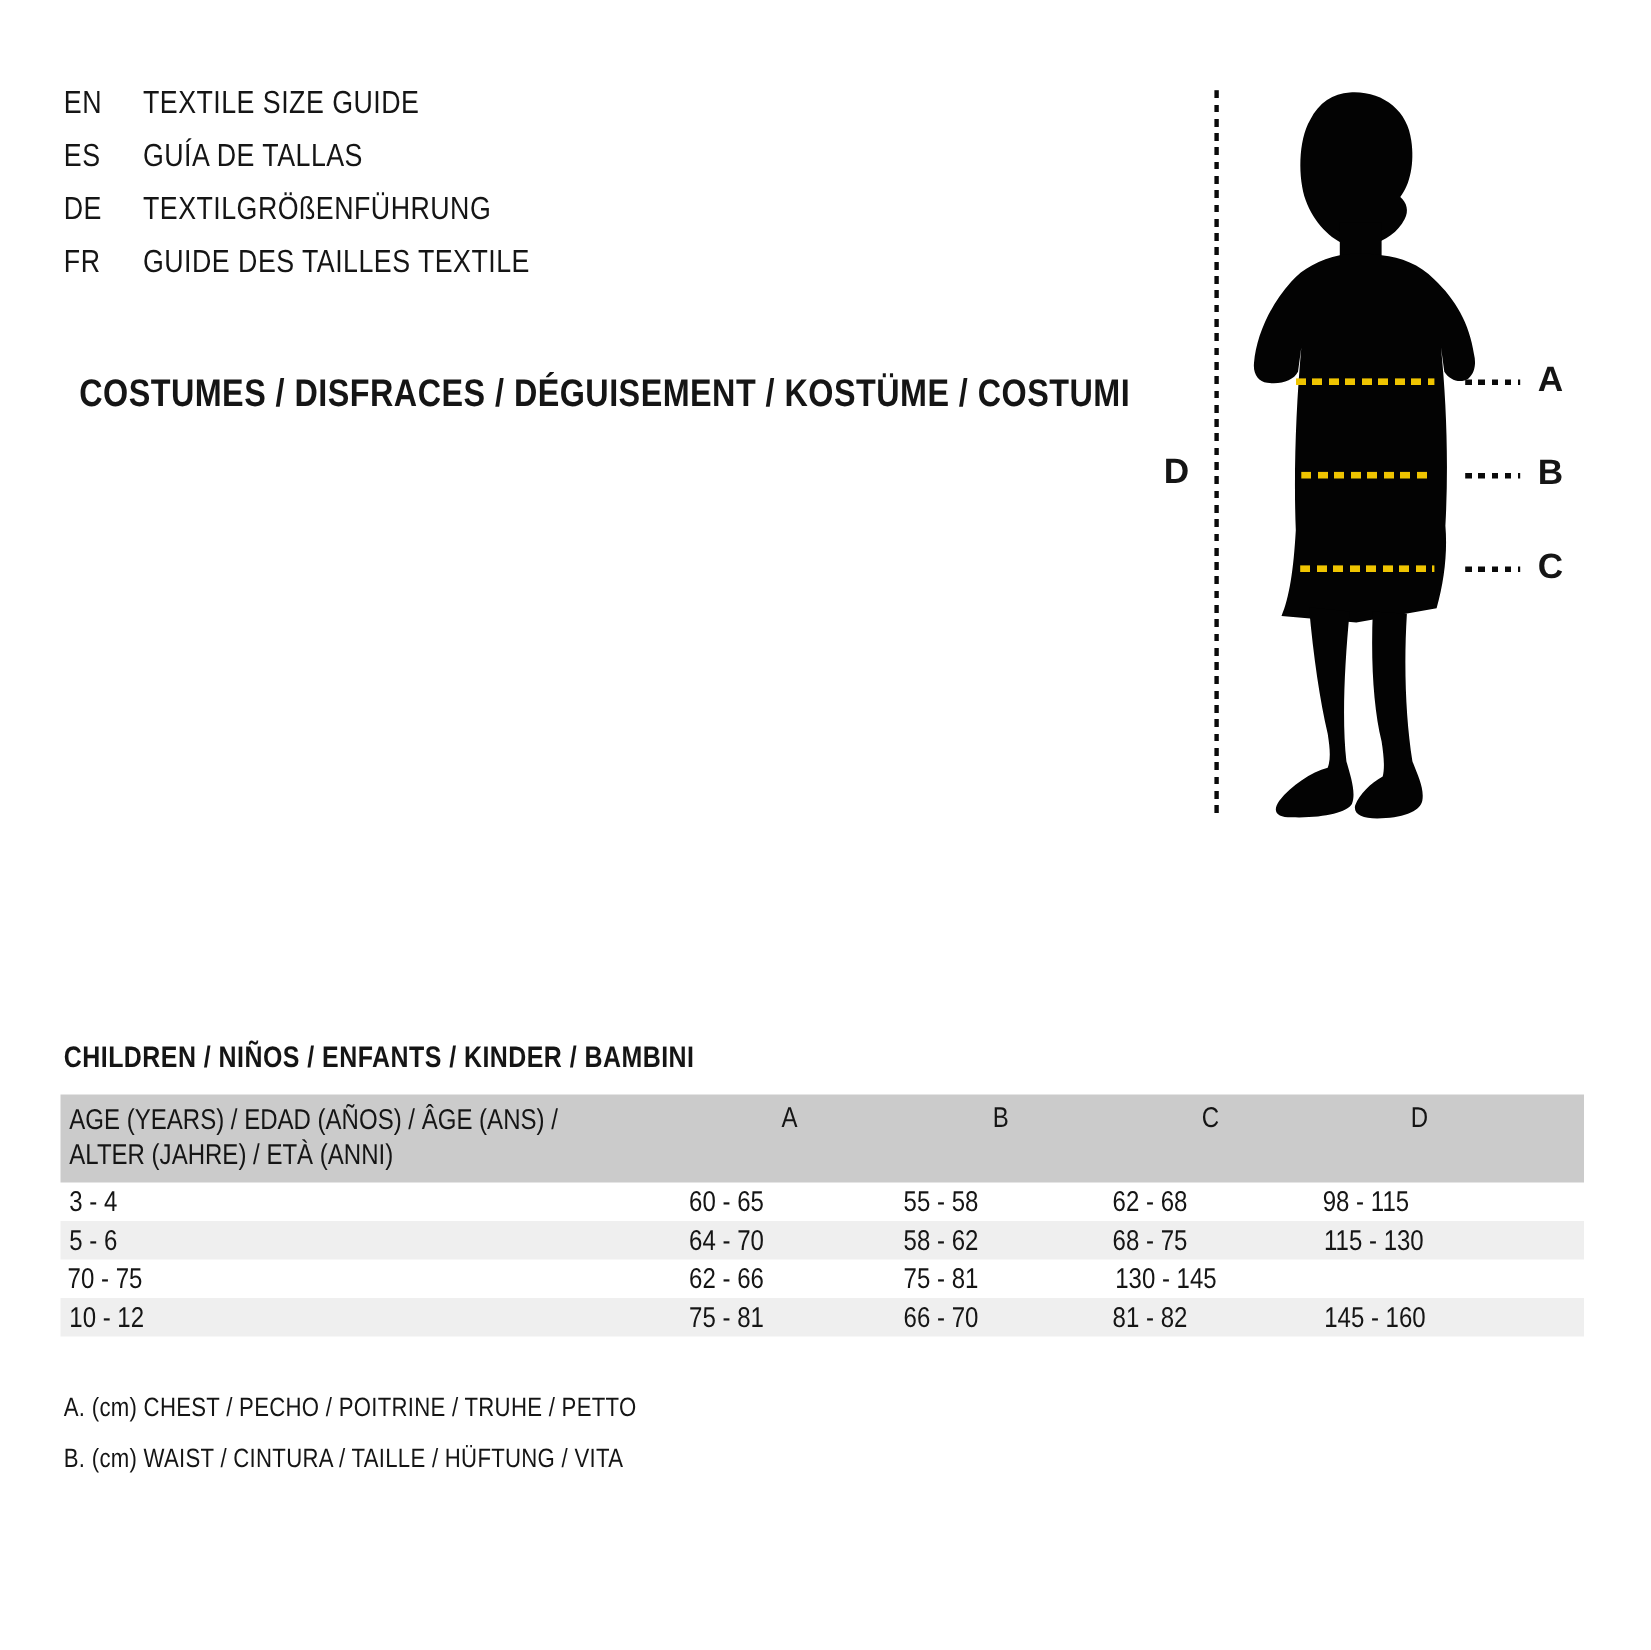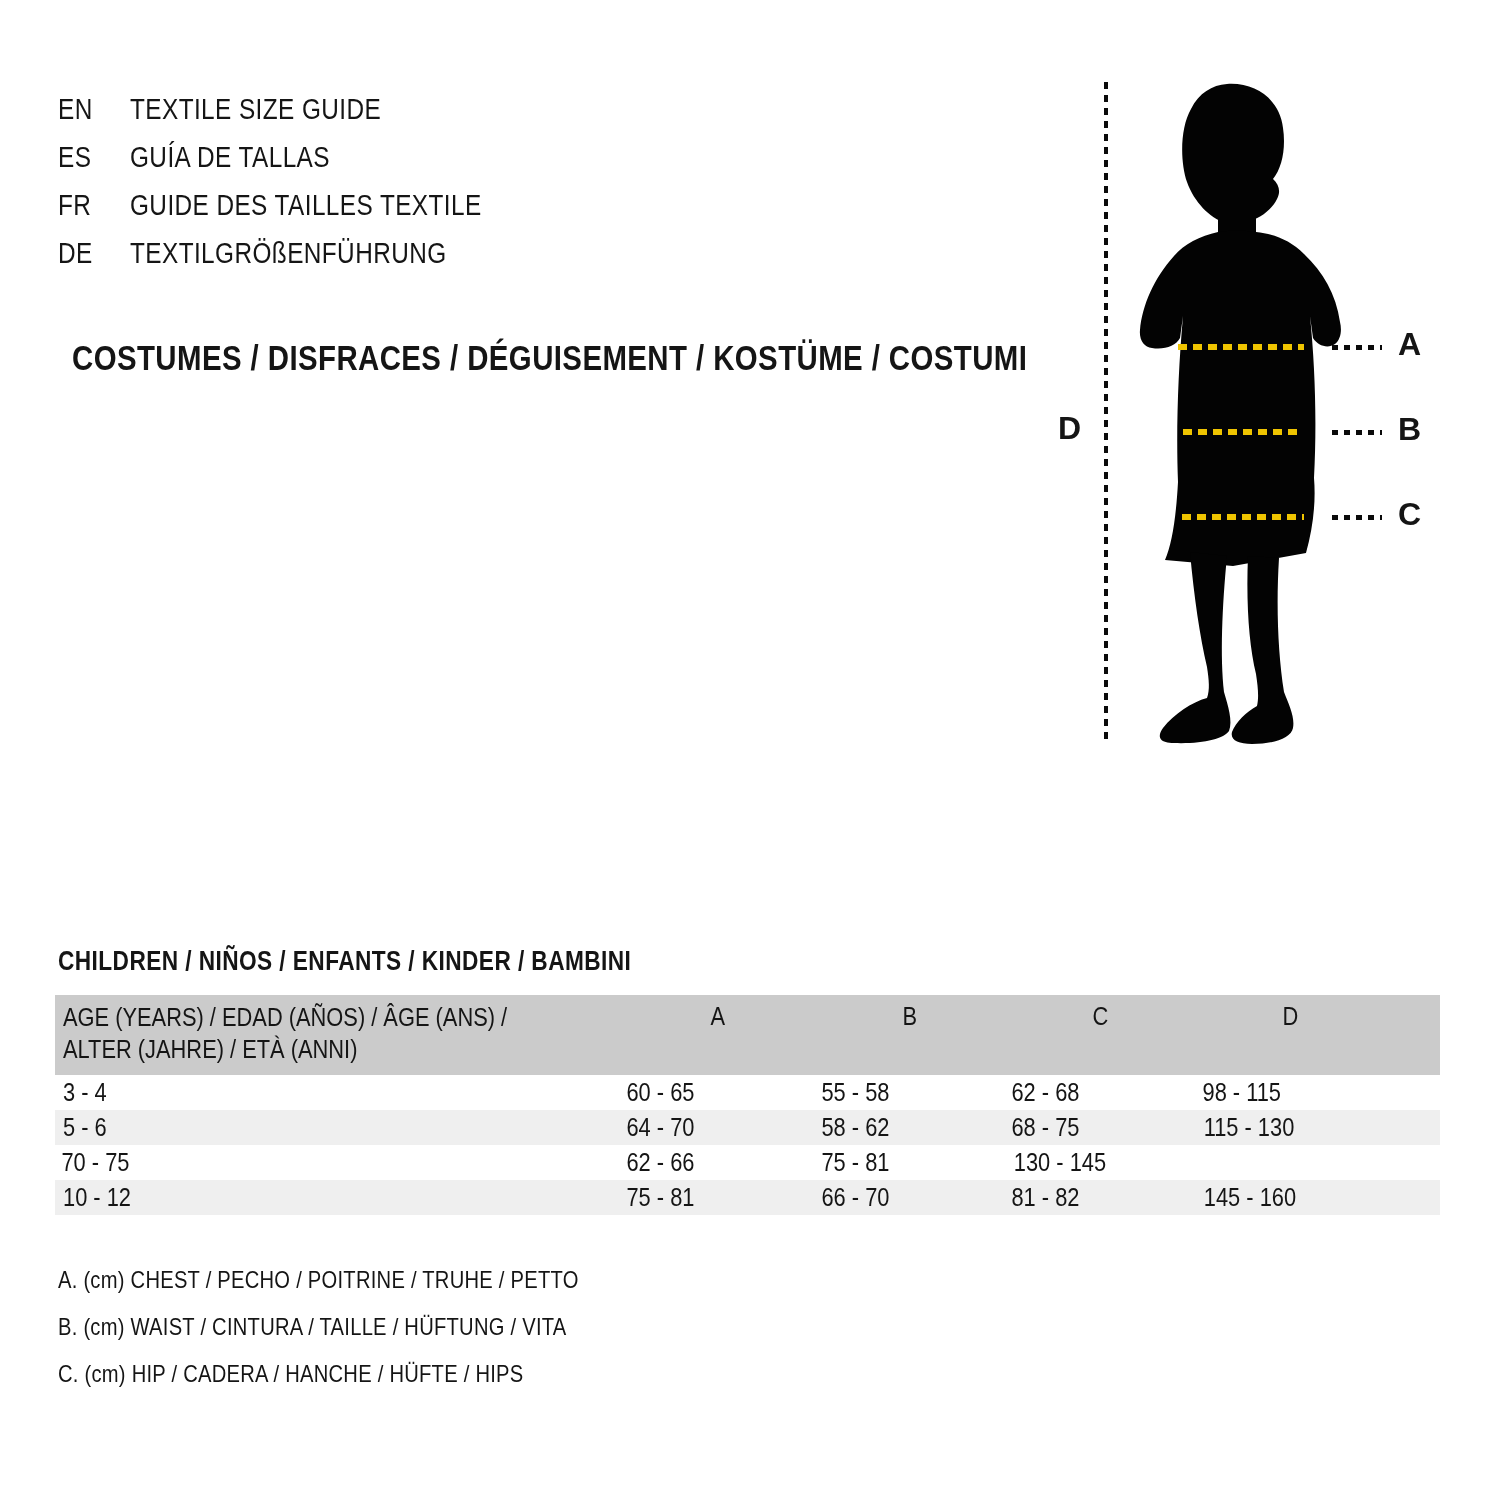--- a/index.html
+++ b/index.html
@@ -13,21 +13,21 @@
   html,body{background:#fff;}
   .canvas{
     position:relative;width:1501px;height:1500px;background:#ffffff;
     font-family:"Liberation Sans", sans-serif;color:var(--text);overflow:hidden;
   }
   .cond{display:inline-block;transform:scaleX(.84);transform-origin:0 50%;white-space:nowrap;}
   .cond-c{display:inline-block;transform:scaleX(.84);transform-origin:50% 50%;white-space:nowrap;}
 
   
   .lang-list{position:absolute;left:58px;top:78px;}
-  .lang-row{height:48px;display:flex;align-items:flex-end;font-size:29px;letter-spacing:.5px;}
+  .lang-row{height:48px;display:flex;align-items:flex-start;font-size:29px;letter-spacing:.5px;}
   .lang-code{width:72px;flex:0 0 72px;}
   
   .category-heading{position:absolute;left:58px;top:338px;font-size:35px;font-weight:bold;letter-spacing:.5px;margin-left:14px;}
 
   
   .figure-area{position:absolute;left:1020px;top:60px;width:470px;height:700px;}
   .vline{position:absolute;left:84px;top:22px;width:4px;height:660px;
     background:repeating-linear-gradient(180deg,#0a0a0a 0 7px,transparent 7px 13px);}
   .d-label{position:absolute;left:38px;top:350px;font-size:32px;font-weight:bold;}
   .silhouette-svg{position:absolute;left:110px;top:22px;}
@@ -65,26 +65,26 @@
   <section class="lang-list">
     <div class="lang-row">
       <span class="lang-code"><span class="cond">EN</span></span>
       <span class="cond">TEXTILE SIZE GUIDE</span>
     </div>
     <div class="lang-row">
       <span class="lang-code"><span class="cond">ES</span></span>
       <span class="cond">GUÍA DE TALLAS</span>
     </div>
     <div class="lang-row">
+      <span class="lang-code"><span class="cond">DE</span></span>
+      <span class="cond">TEXTILGRÖßENFÜHRUNG</span>
+    </div>
+    <div class="lang-row">
       <span class="lang-code"><span class="cond">FR</span></span>
       <span class="cond">GUIDE DES TAILLES TEXTILE</span>
-    </div>
-    <div class="lang-row">
-      <span class="lang-code"><span class="cond">DE</span></span>
-      <span class="cond">TEXTILGRÖßENFÜHRUNG</span>
     </div>
   </section>
 
   <h1 class="category-heading"><span class="cond">COSTUMES / DISFRACES / DÉGUISEMENT / KOSTÜME / COSTUMI</span></h1>
 
   <div class="figure-area">
     <div class="vline"></div>
     <span class="d-label">D</span>
 
     <svg class="silhouette-svg" width="215" height="665" viewBox="0 0 215 665" xmlns="http://www.w3.org/2000/svg">
@@ -158,18 +158,15 @@
     </div>
   </div>
 
   <ul class="legend">
     <li>
         <span class="cond">A. (cm) CHEST / PECHO / POITRINE / TRUHE / PETTO</span>
       </li>
     <li>
         <span class="cond">B. (cm) WAIST / CINTURA / TAILLE / HÜFTUNG / VITA</span>
       </li>
-    <li>
-        <span class="cond">C. (cm) HIP / CADERA / HANCHE / HÜFTE / HIPS</span>
-      </li>
   </ul>
 
 </div>
 
 </body></html>

